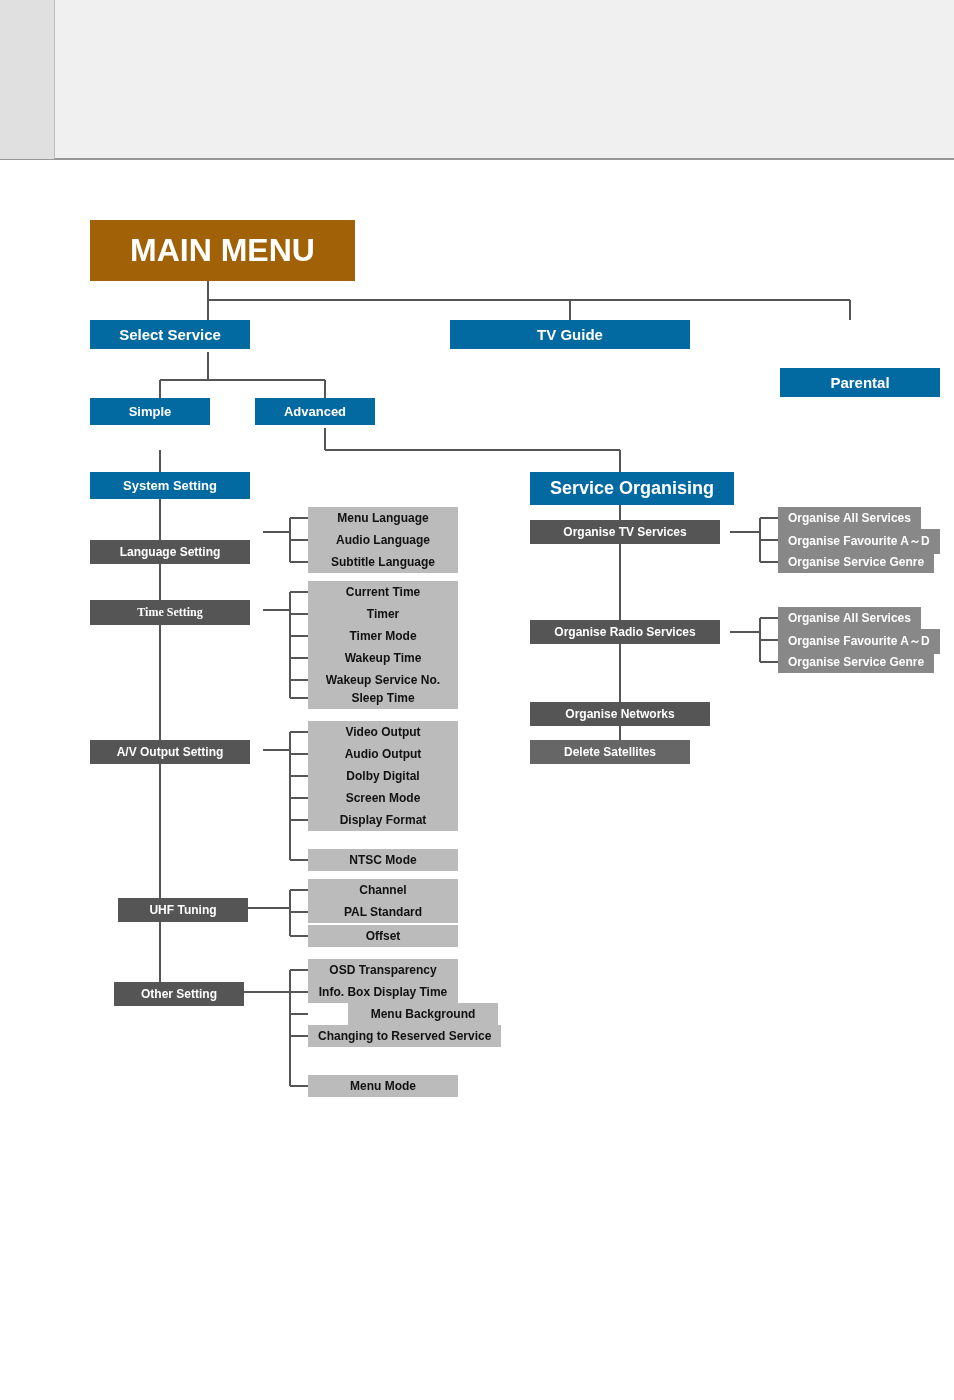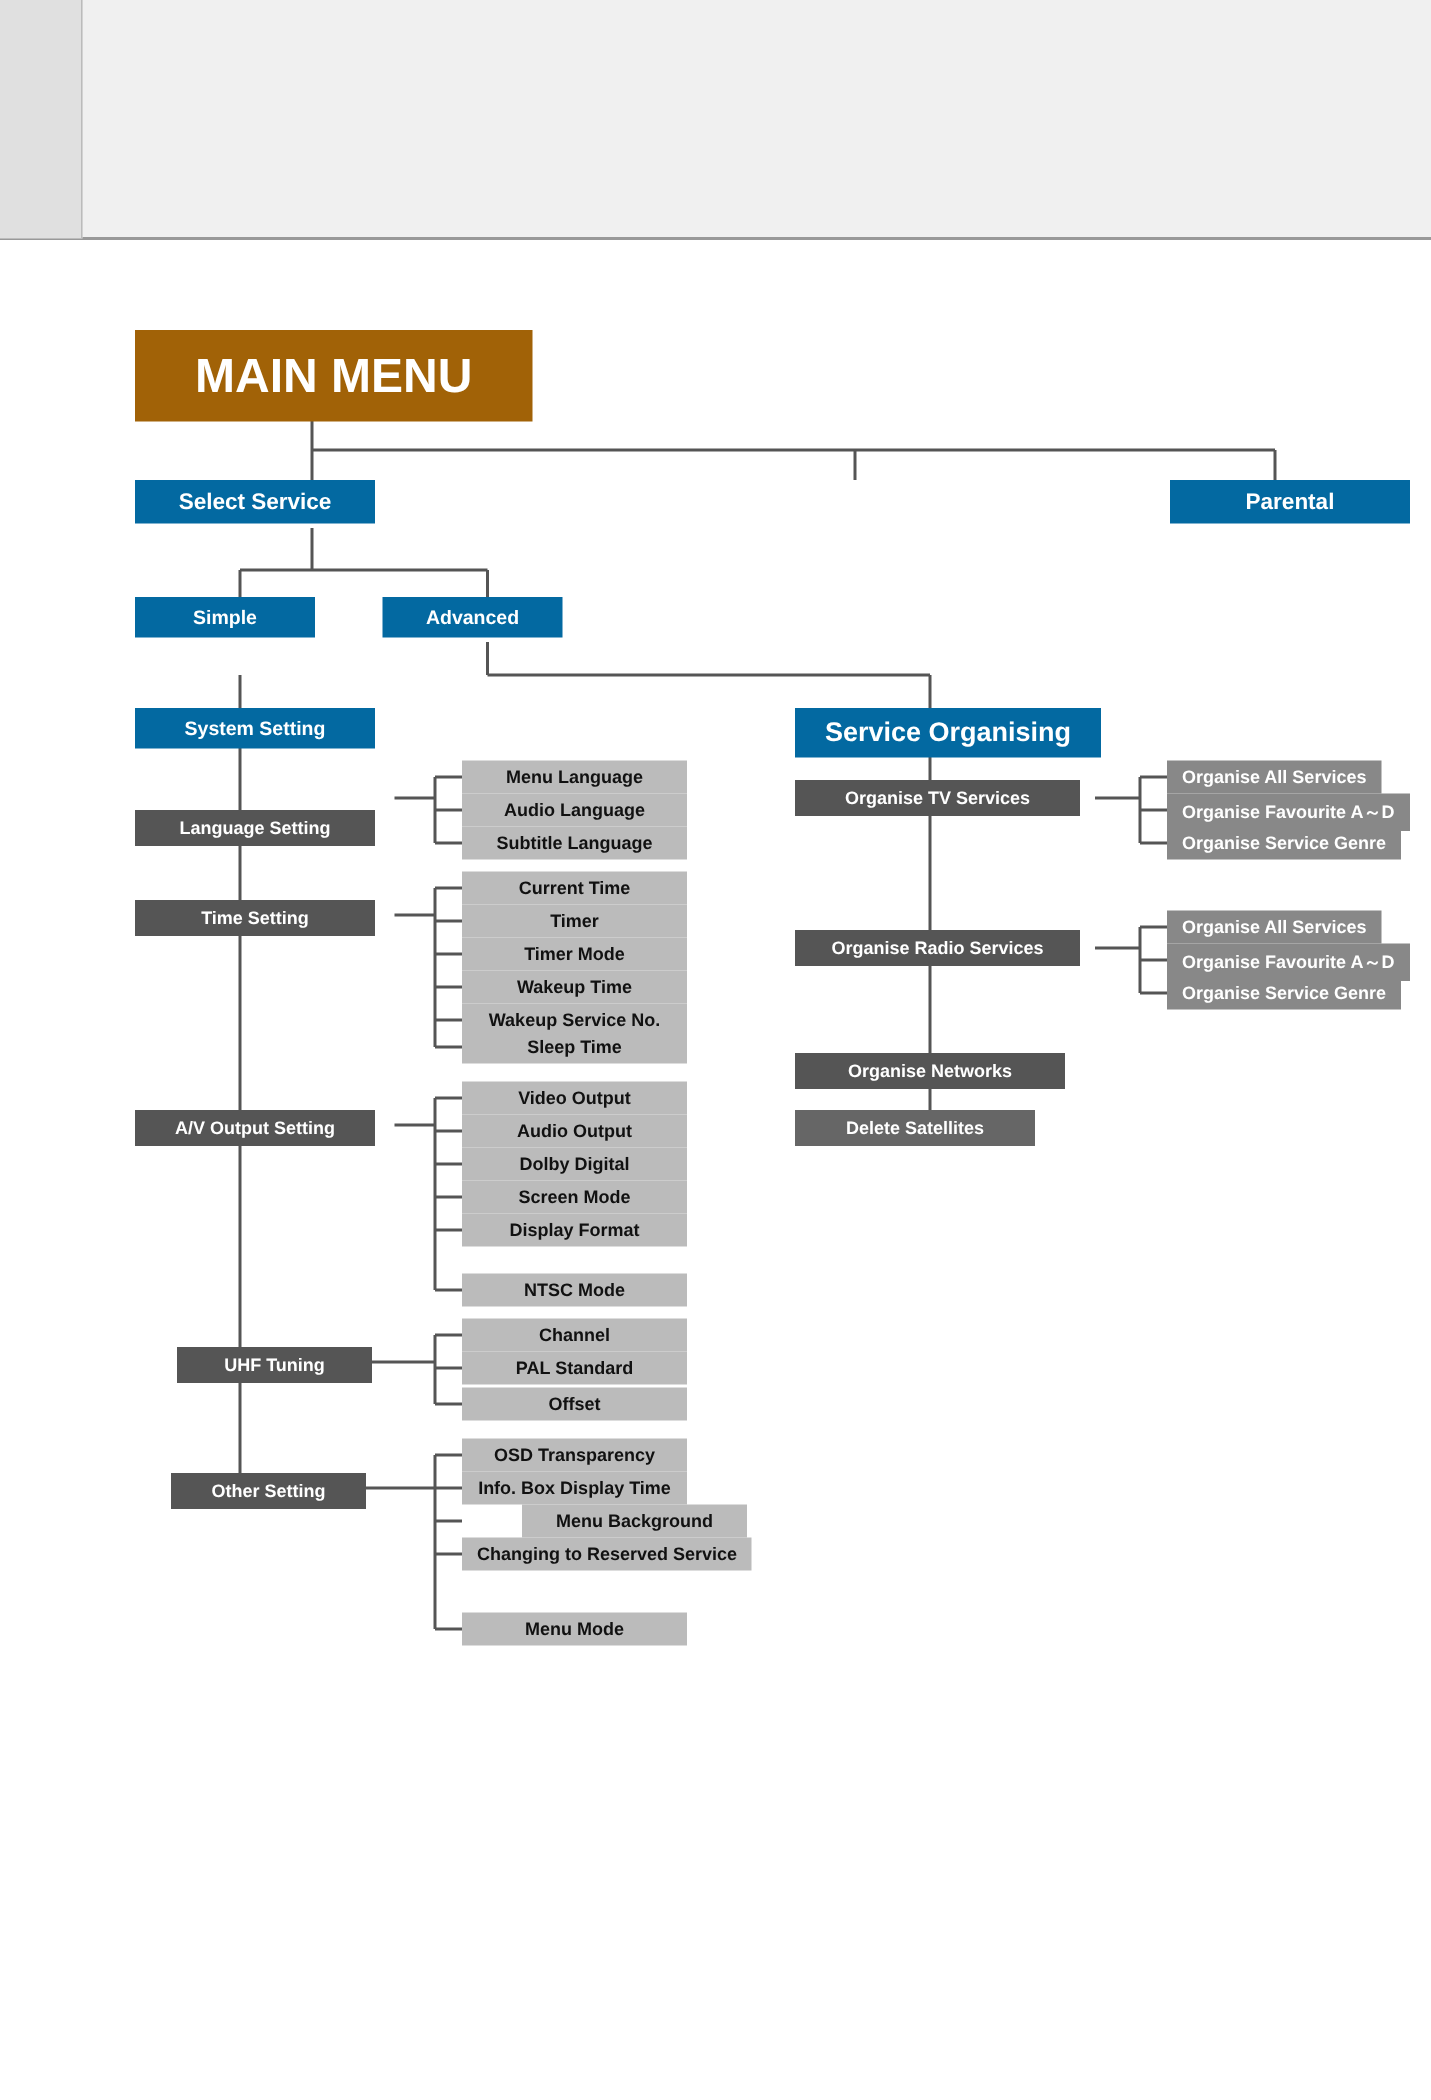--- a/index.html
+++ b/index.html
@@ -209,23 +209,26 @@
     </svg>
 
     <div class="node" style="left:60px; top:10px;">
       <div class="box-black">MAIN MENU</div>
     </div>
 
     <div class="node" style="left:60px; top:110px;">
       <div class="box-dark">Select Service</div>
     </div>
 
+    <div class="node" style="left:420px; top:110px;">
+      <div class="box-dark" style="min-width:240px; text-align:center;">TV Guide</div>
+    </div>
 
     <div class="node" style="left:750px; top:110px;">
-      <div class="box-dark" style="min-width:160px; ">Parental</div>
+      <div class="box-dark" style="min-width:160px; margin-top:48px;">Parental</div>
     </div>
 
     <div class="node" style="left:60px; top:188px;">
       <div class="box-dark" style="min-width:120px; text-align:center; font-size:13px;">Simple</div>
     </div>
 
     <div class="node" style="left:225px; top:188px;">
       <div class="box-dark" style="min-width:120px; text-align:center; font-size:13px;">Advanced</div>
     </div>
 
@@ -240,21 +243,21 @@
     <div class="node" style="left:278px; top:297px;">
       <div class="box-light">Menu Language</div>
     </div>
     <div class="node" style="left:278px; top:319px;">
       <div class="box-light">Audio Language</div>
     </div>
     <div class="node" style="left:278px; top:341px;">
       <div class="box-light">Subtitle Language</div>
     </div>
 
-    <div class="node" style="left:60px; top:390px;">
+    <div class="node" style="left:60px; top:390px;font-family:Liberation Serif, serif;">
       <div class="box-med" style="min-width:160px; font-size:12px;">Time Setting</div>
     </div>
 
     <div class="node" style="left:278px; top:371px;">
       <div class="box-light">Current Time</div>
     </div>
     <div class="node" style="left:278px; top:393px;">
       <div class="box-light">Timer</div>
     </div>
     <div class="node" style="left:278px; top:415px;">

